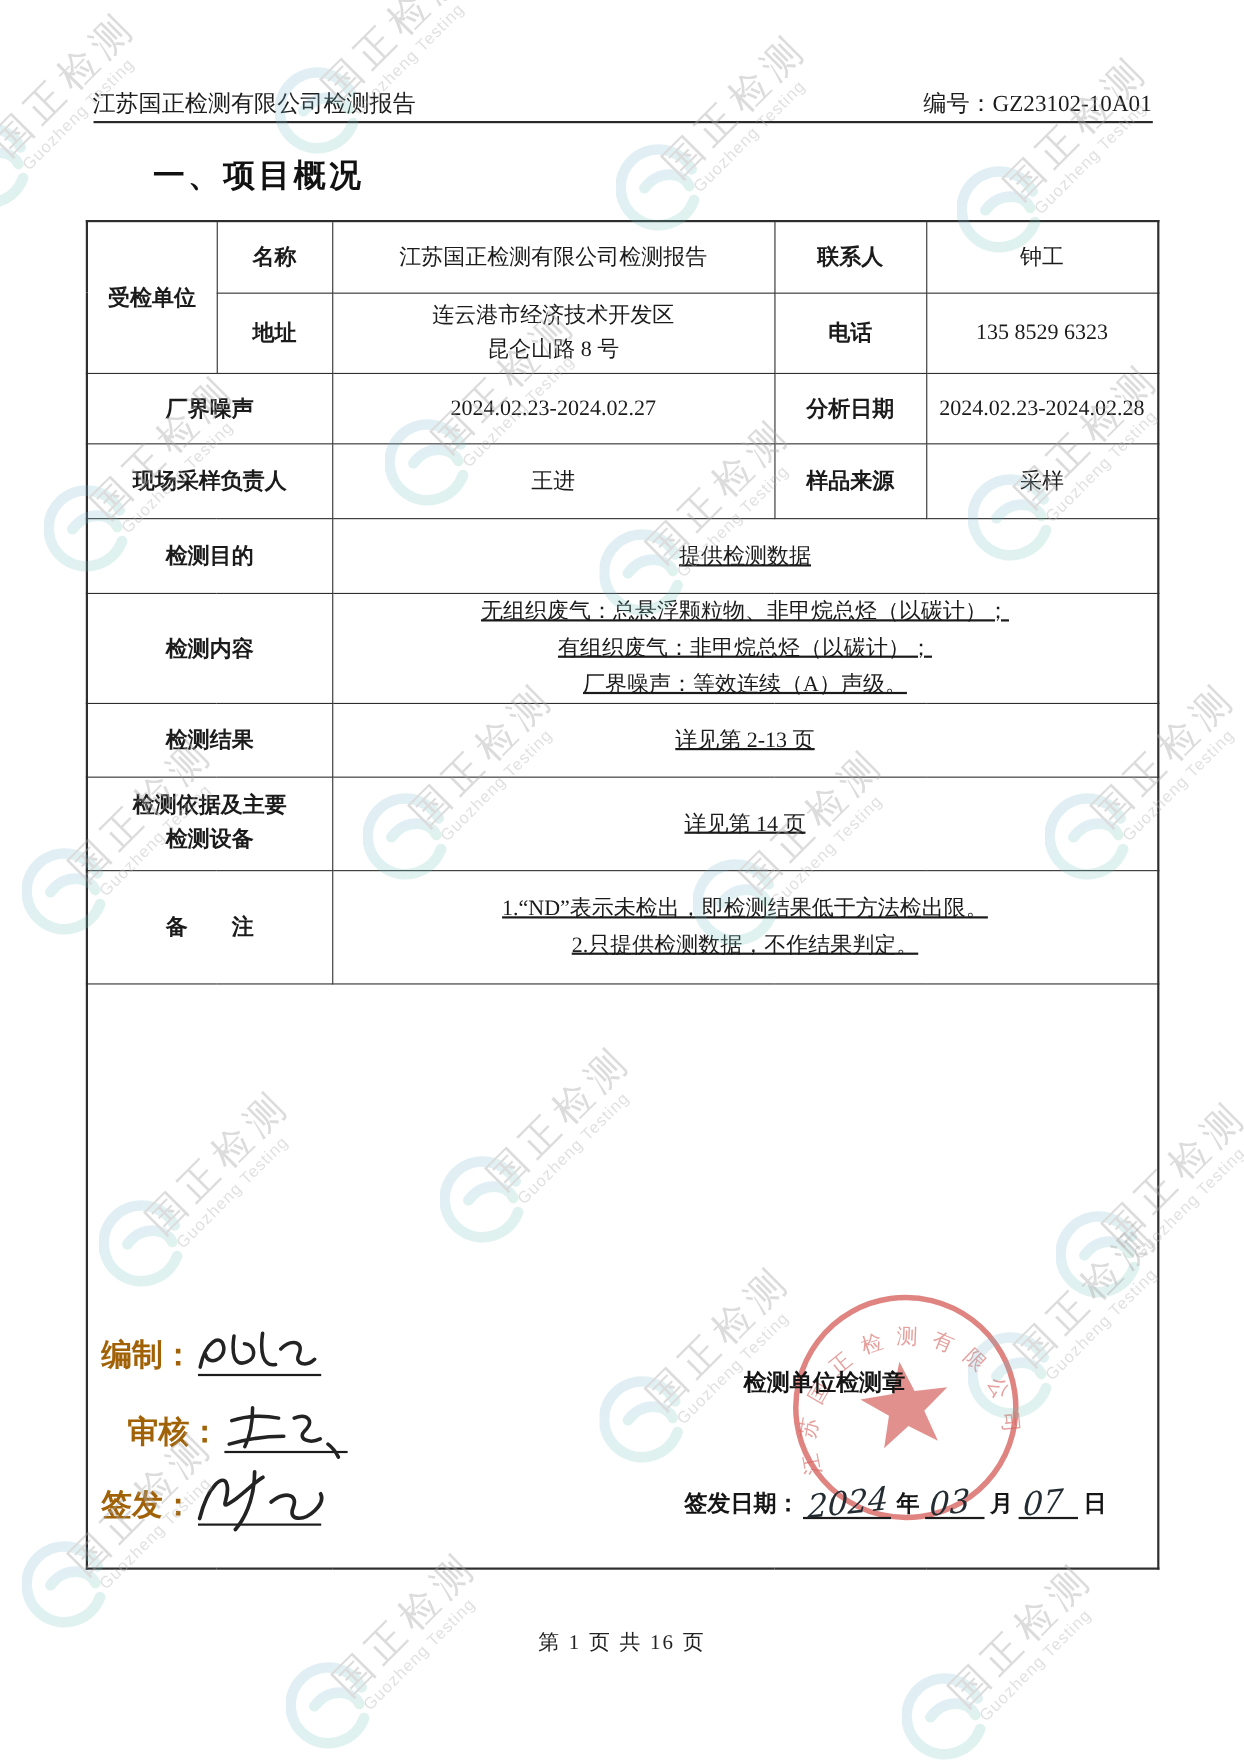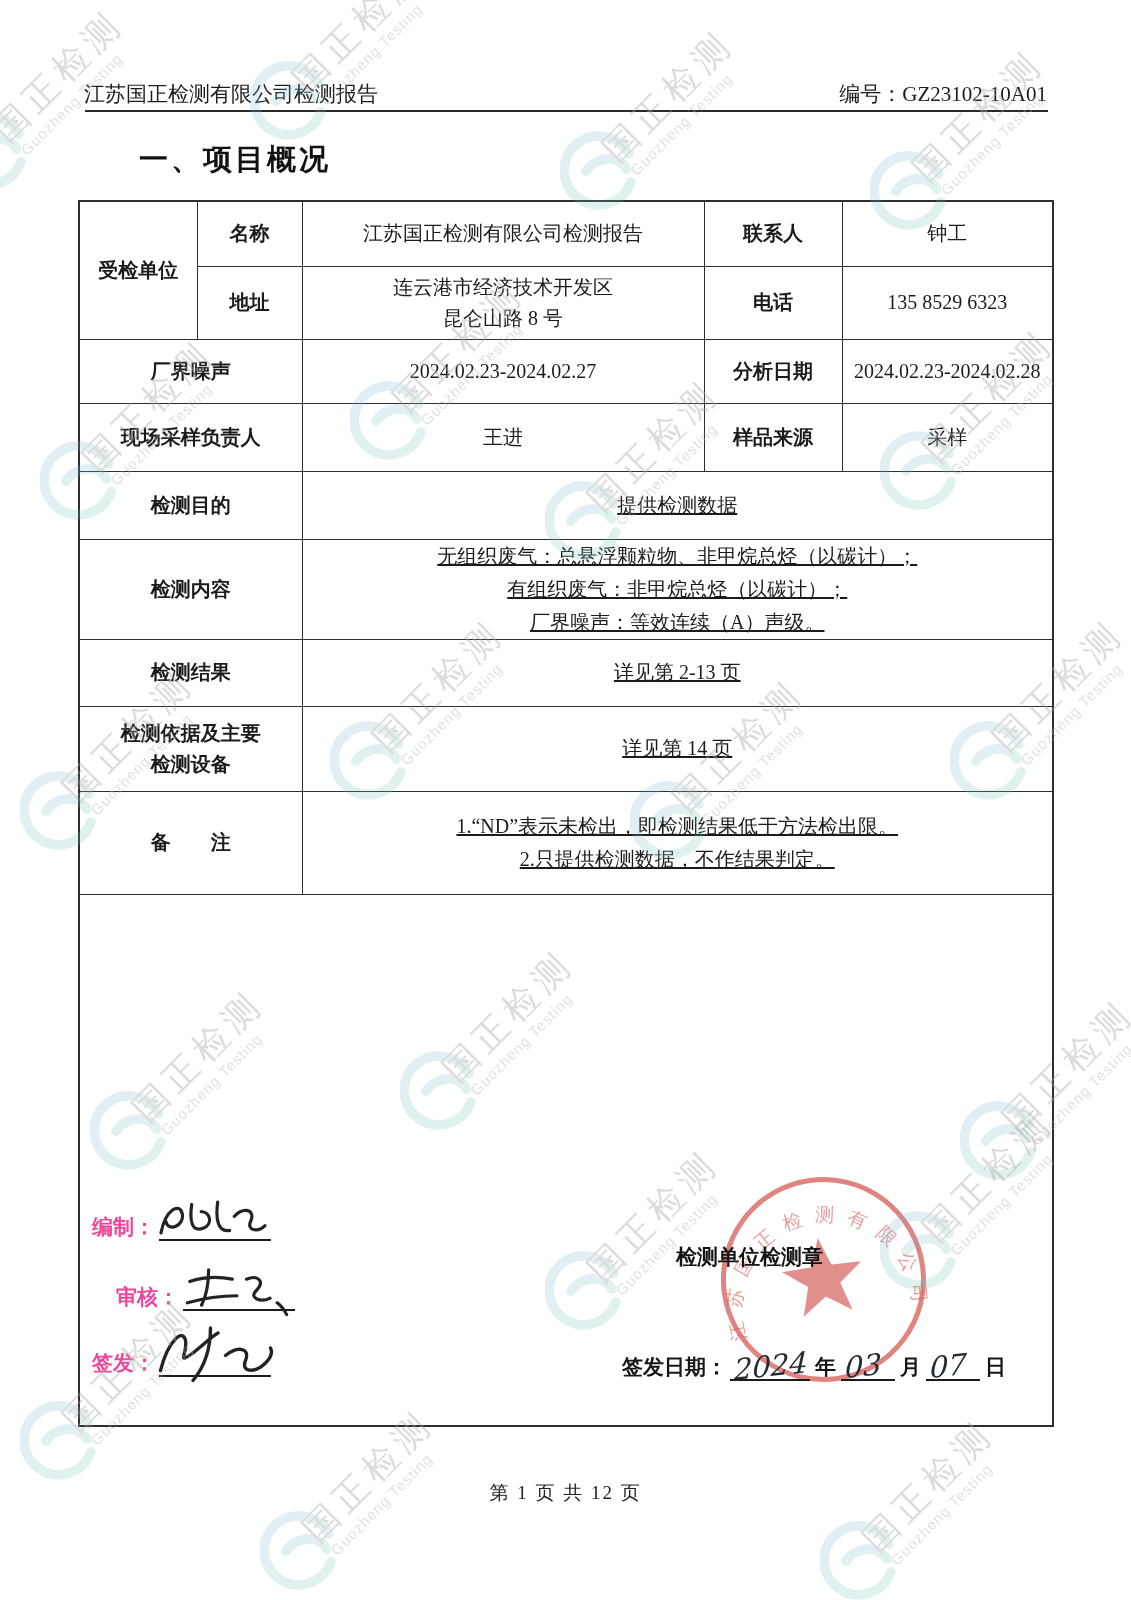--- a/index.html
+++ b/index.html
@@ -19,32 +19,32 @@
   .report-header{position:absolute;left:84px;top:80px;width:963px;display:flex;justify-content:space-between;align-items:center;z-index:2;}
   .hdr-title{font-size:21px;color:#1c1c1c;}
   .hdr-no{font-size:21px;color:#1c1c1c;}
   .header-rule{position:absolute;left:85px;top:110px;width:963px;height:2px;background:#2a2a2a;z-index:2;}
   .section-title{position:absolute;left:108px;top:140px;font-size:29px;font-weight:bold;color:#111;z-index:2;letter-spacing:3px;margin-left:31px;}
 
   
   table.main{position:absolute;left:78px;top:200px;width:974px;border-collapse:collapse;table-layout:fixed;z-index:2;background:transparent;}
   table.main td{border:1px solid #2e2e2e;padding:0;vertical-align:middle;text-align:center;color:#1b1b1b;font-size:20px;}
   table.main{border:2px solid #2e2e2e;}
-  td.lbl{font-family:Liberation Serif, serif;font-weight:bold;font-size:20px;}
+  td.lbl{font-family:Liberation Mono, monospace;font-weight:bold;font-size:20px;}
   td.lt{text-align:left;padding-left:12px;text-decoration:underline;}
   .twoline{line-height:31px;}
   .mline{line-height:33px;}
   tr.r1{height:65px;} tr.r2{height:73px;} tr.r3{height:64px;} tr.r4{height:68px;}
   tr.r5{height:68px;} tr.r6{height:95px;} tr.r7{height:67px;} tr.r8{height:85px;}
   tr.r9{height:103px;} tr.r10{height:530px;}
 
   
   .bigcell{position:relative;height:530px;}
   .sig-row{position:absolute;display:flex;align-items:flex-end;}
-  .sig-label{font-family:"Liberation Sans",sans-serif;font-weight:bold;font-size:21px;color:#ec4899;}
+  .sig-label{font-family:"Liberation Sans",sans-serif;font-weight:bold;font-size:28px;color:#a16207;}
   .sig-line{display:inline-block;width:112px;border-bottom:2px solid #1c1c1c;height:26px;margin-left:4px;position:relative;}
   .sig-svg{position:absolute;left:-6px;bottom:-8px;overflow:visible;}
   .sigp{fill:none;stroke:#232323;stroke-width:2.7;stroke-linecap:round;stroke-linejoin:round;}
   .seal-caption{position:absolute;left:596px;top:348px;font-family:"Liberation Sans",sans-serif;font-weight:bold;font-size:21px;color:#141414;z-index:2;}
   .seal-svg{position:absolute;left:613px;top:262px;width:240px;height:240px;z-index:1;transform:rotate(-8deg);opacity:.85;}
   .date-row{position:absolute;left:542px;top:458px;display:flex;align-items:flex-start;z-index:3;}
   .date-label{font-family:"Liberation Sans",sans-serif;font-weight:bold;font-size:21px;color:#151515;}
   .date-line{display:inline-block;border-bottom:2px solid #1c1c1c;height:26px;margin:0 3px;position:relative;text-align:center;}
   .dl-y{width:80px;} .dl-m{width:54px;} .dl-d{width:54px;}
   .hand{position:absolute;left:4px;bottom:-4px;font-style:italic;font-size:29px;color:#232c33;transform:rotate(-6deg) skewX(-8deg);white-space:nowrap;font-family:"DejaVu Serif",serif;}
@@ -199,21 +199,21 @@
                 </span>
             <span class="date-unit">日</span>
           </div>
 
         </div>
       </td>
     </tr>
   </tbody>
     </table>
 
-  <div class="page-footer">第 1 页 共 12 页</div>
+  <div class="page-footer">第 1 页 共 16 页</div>
 
   <div class="wm-layer">
     <div class="wm" style="left:-50px;top:-10px">
         <svg class="wm-logo" viewBox="0 0 80 80">
           <path class="lgp" d="M64,26 A32,32 0 1 0 66,52"></path>
           <path class="lgp" d="M24,42 C36,26 56,28 62,40"></path>
         </svg>
         <div class="wm-rot">
           <span class="wm-cn">国正检测</span>
           <span class="wm-en">Guozheng Testing</span>

